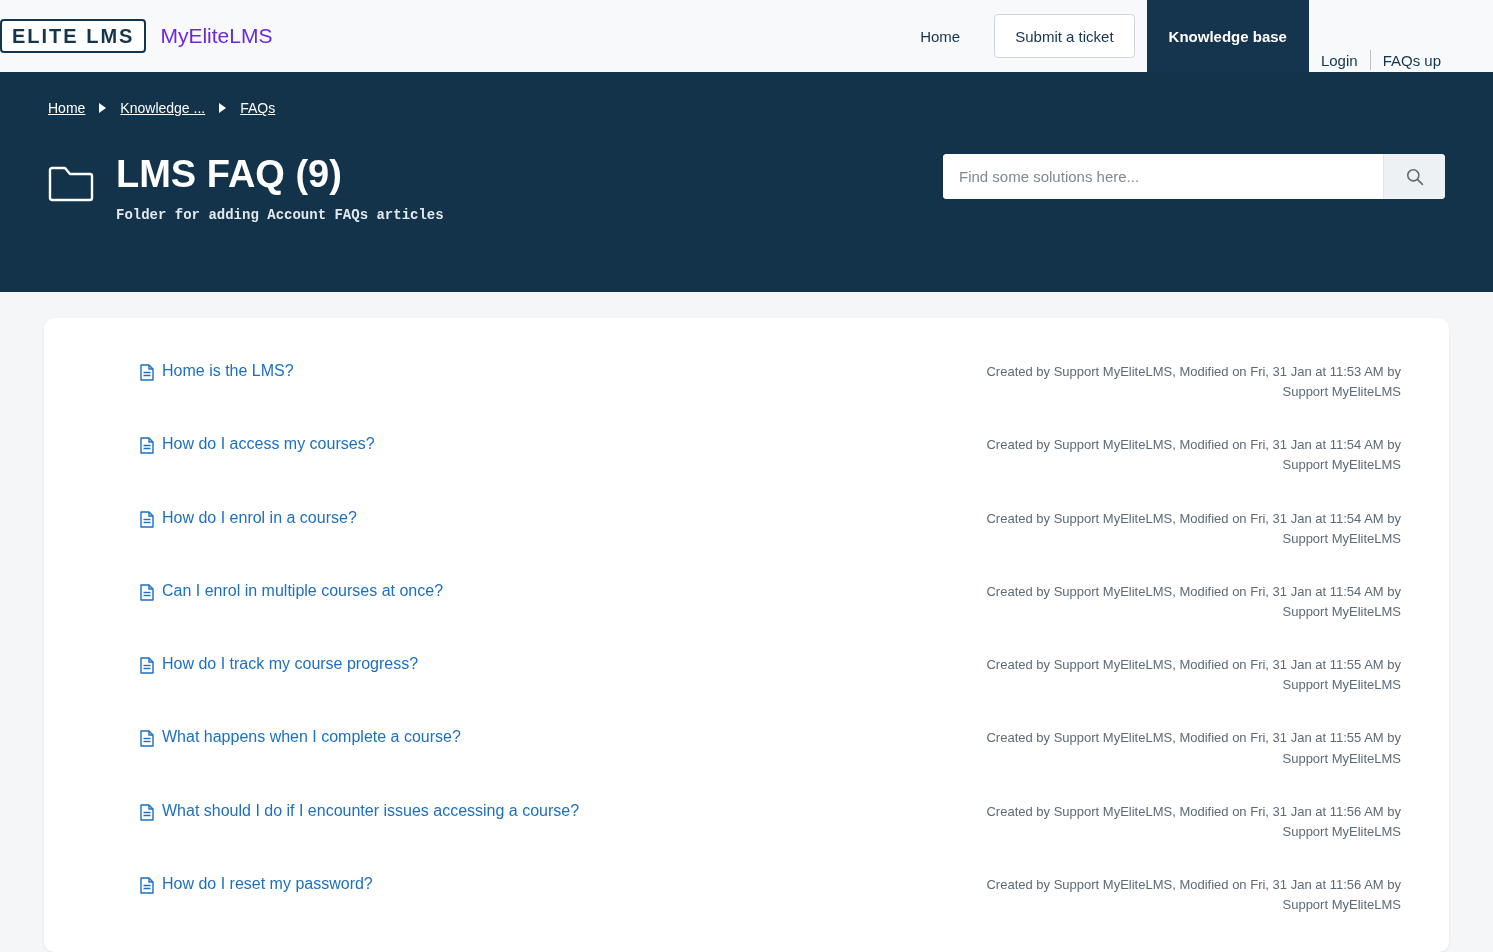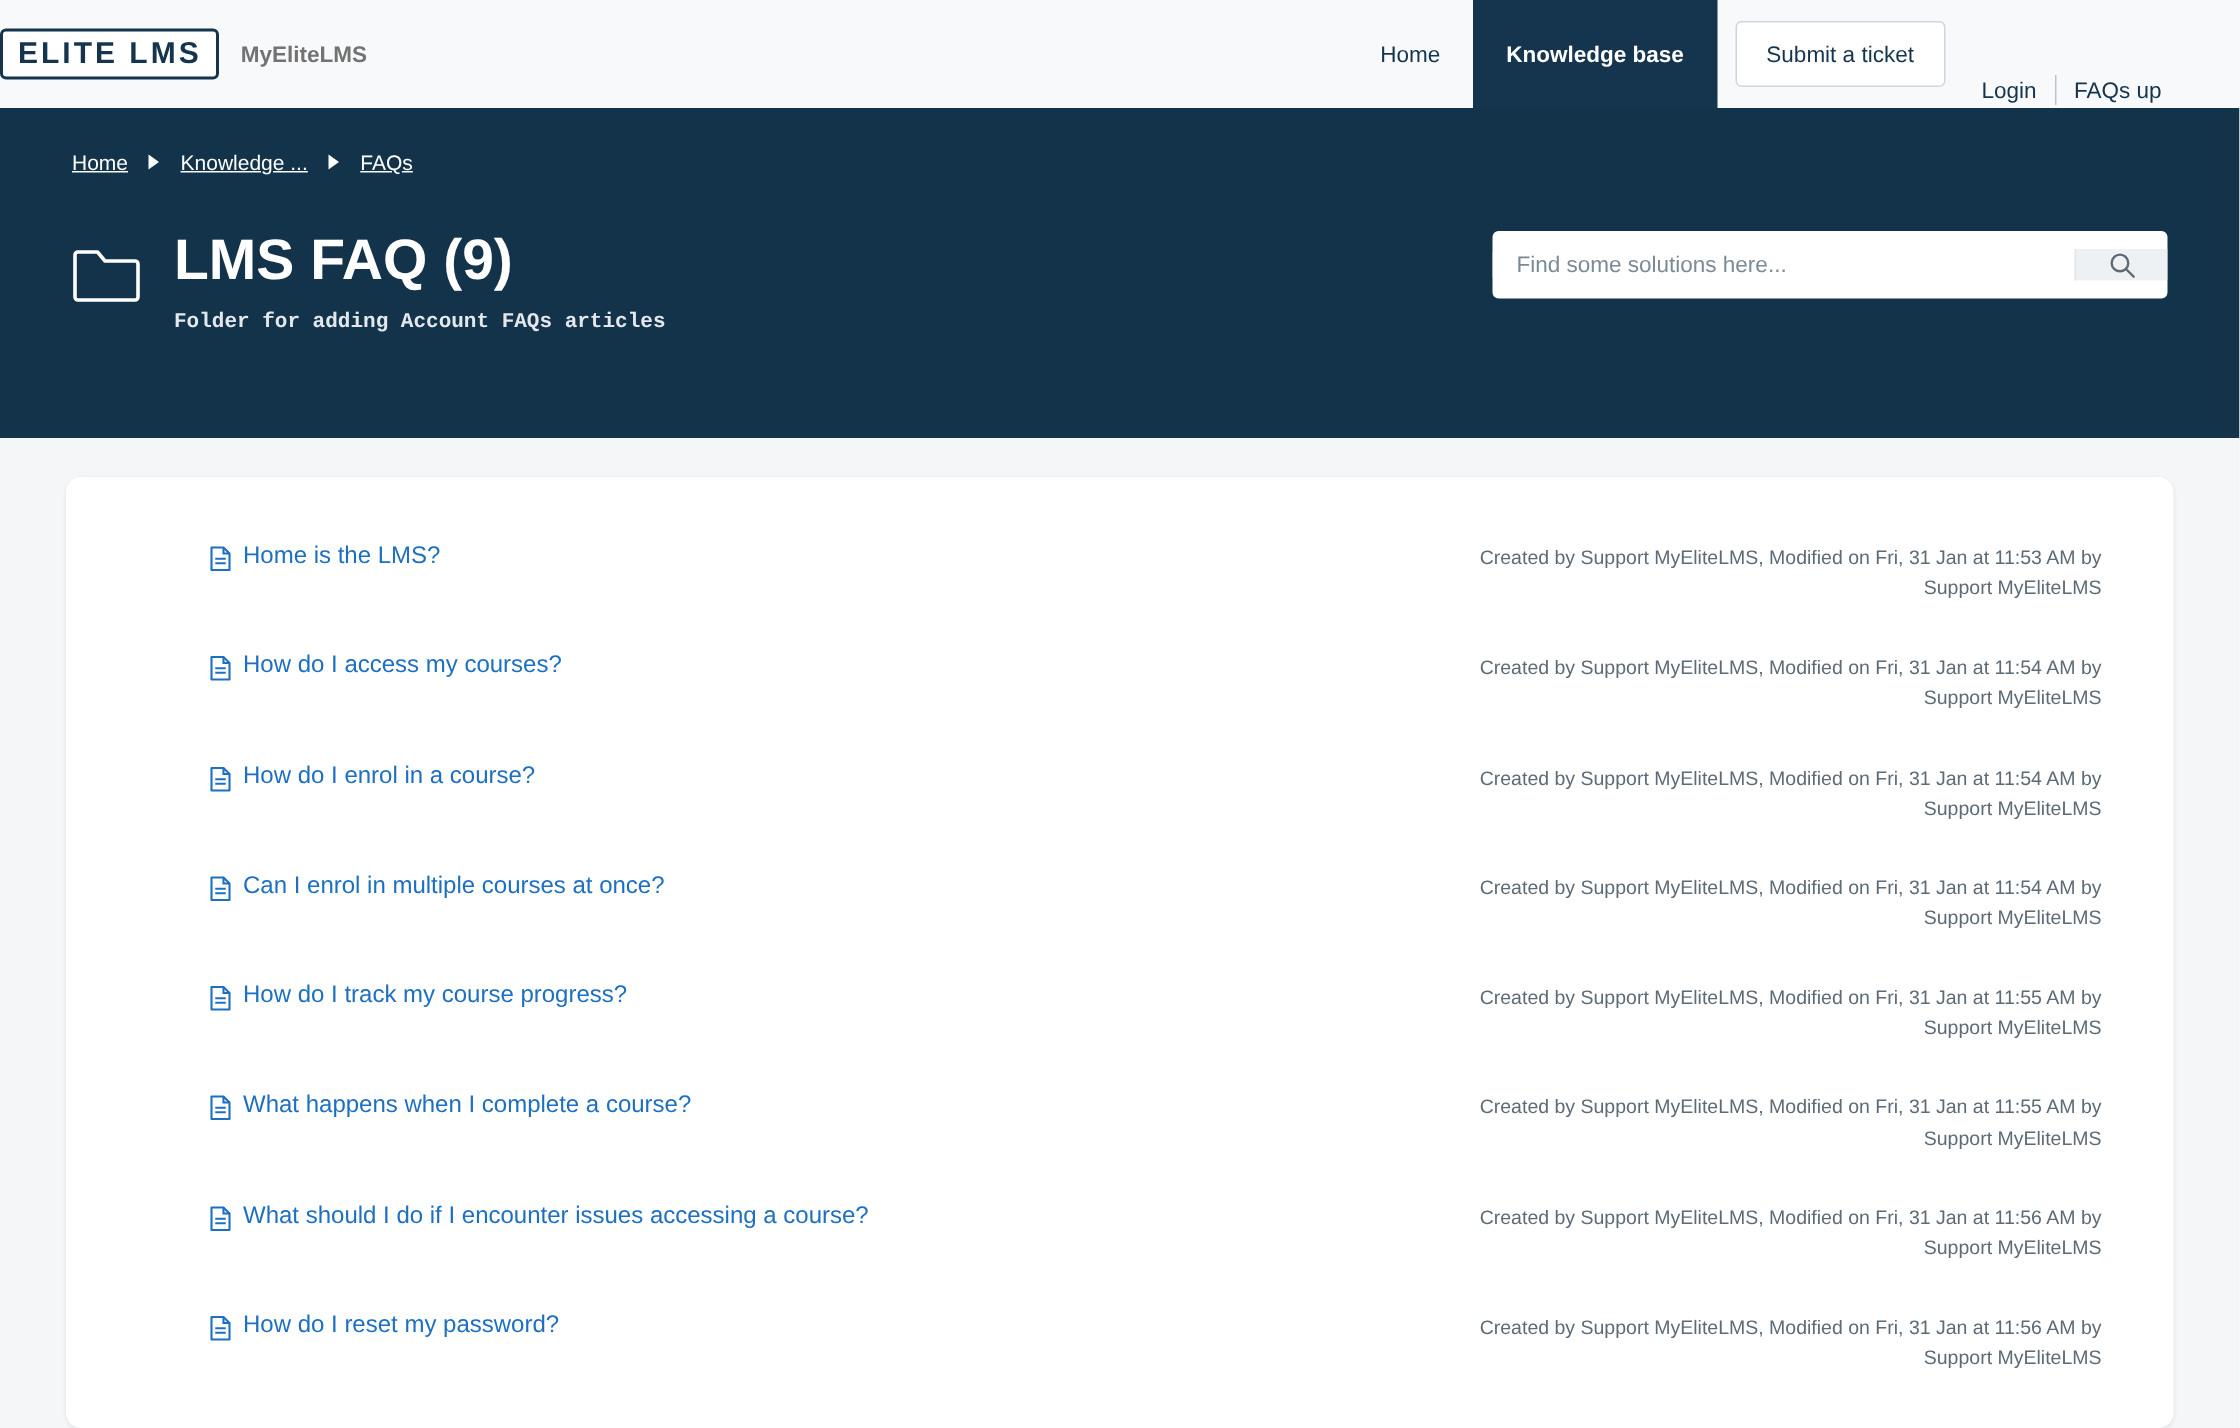--- a/index.html
+++ b/index.html
@@ -34,23 +34,23 @@
   }
   .logo-text {
     font-size: 20px;
     font-weight: bold;
     letter-spacing: 2px;
     color: #15344e;
     line-height: 1;
     font-family: "Liberation Sans", sans-serif;
   }
   .brand-name {
-    font-size: 15px;
-    font-weight: bold;
-    color: #737373;
+    font-size: 21px;
+    font-weight: normal;
+    color: #6d28d9;
   }
   .topnav {
     margin-left: auto;
     display: flex;
     align-items: stretch;
     padding-right: 40px;
     gap: 0;
   }
   .nav-item {
     display: flex;
@@ -112,27 +112,26 @@
     border-left: 7px solid #ffffff;
     border-top: 5px solid transparent;
     border-bottom: 5px solid transparent;
     display: inline-block;
     margin: 0 4px;
   }
   .search-wrap {
     position: absolute;
     right: 48px;
     top: 82px;
-    width: 450px;
+    width: 502px;
     height: 45px;
     display: flex;
     background: #ffffff;
     border-radius: 4px;
     overflow: hidden;
-    align-items: center;
   }
   .search-input {
     flex: 1;
     border: none;
     outline: none;
     padding: 0 16px;
     font-size: 15px;
     color: #4a5a66;
     font-family: "Liberation Sans", sans-serif;
   }
@@ -214,22 +213,22 @@
 <div class="topbar">
   <div class="brand">
     <div class="logo-box">
       <span class="logo-text">ELITE LMS</span>
     </div>
     <span class="brand-name">MyEliteLMS</span>
   </div>
 
   <div class="topnav">
     <a class="nav-item">Home</a>
+    <a class="nav-item ticket">Submit a ticket</a>
     <a class="nav-item active">Knowledge base</a>
-    <a class="nav-item ticket">Submit a ticket</a>
     <div class="auth">
       <a>Login</a>
       <span class="divider"></span>
       <a>FAQs up</a>
     </div>
   </div>
 </div>
 
 <div class="hero">
   <div class="breadcrumb">

